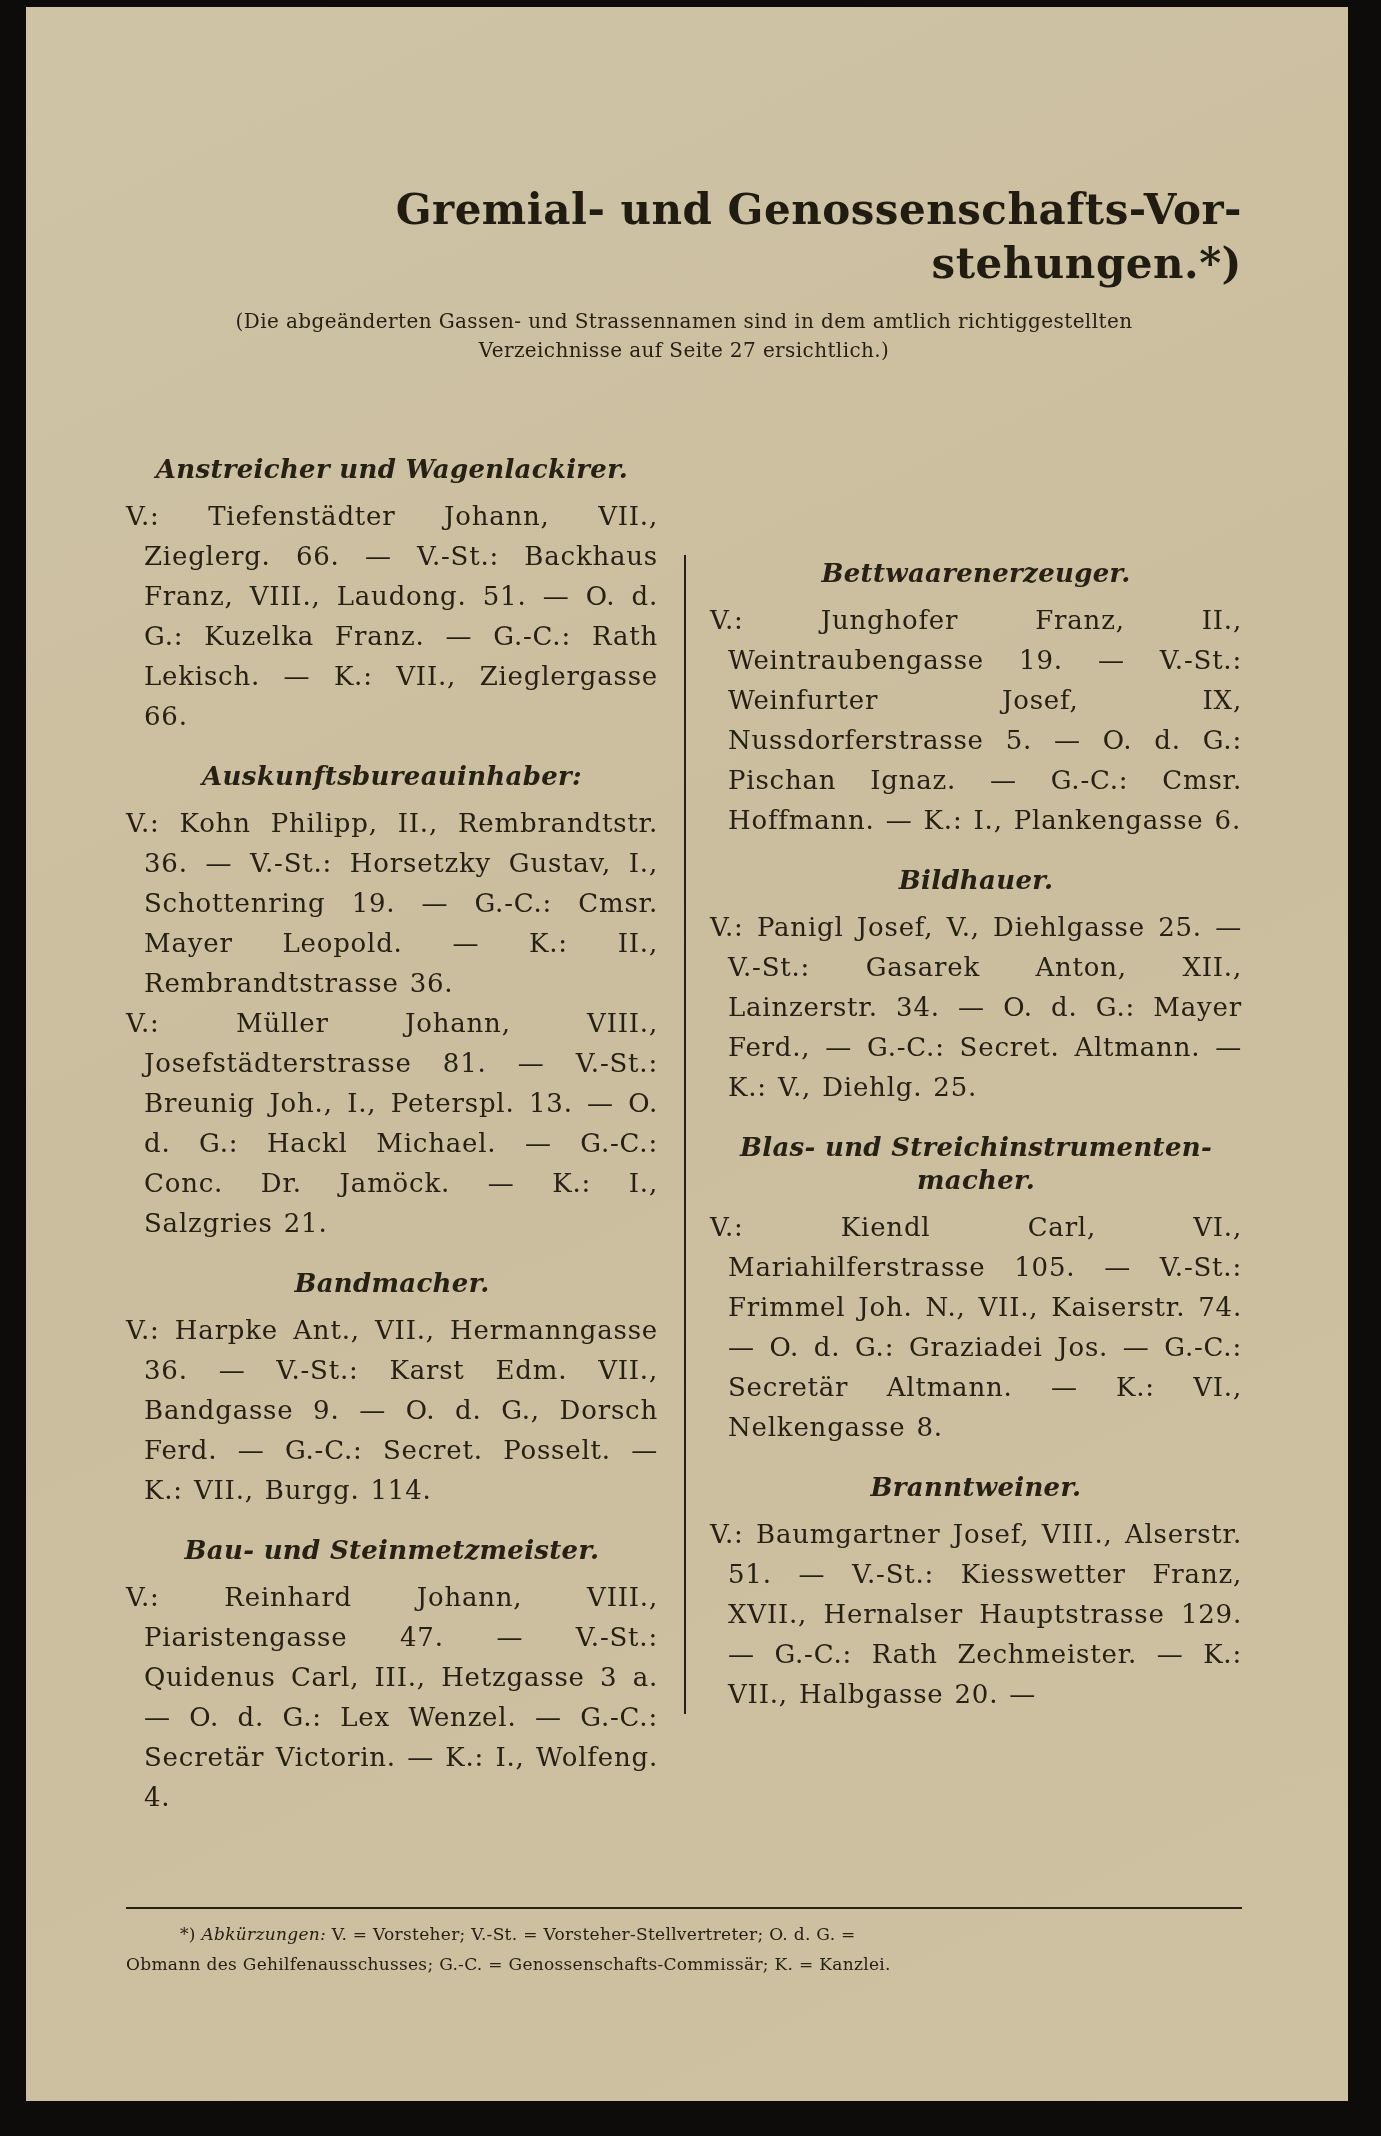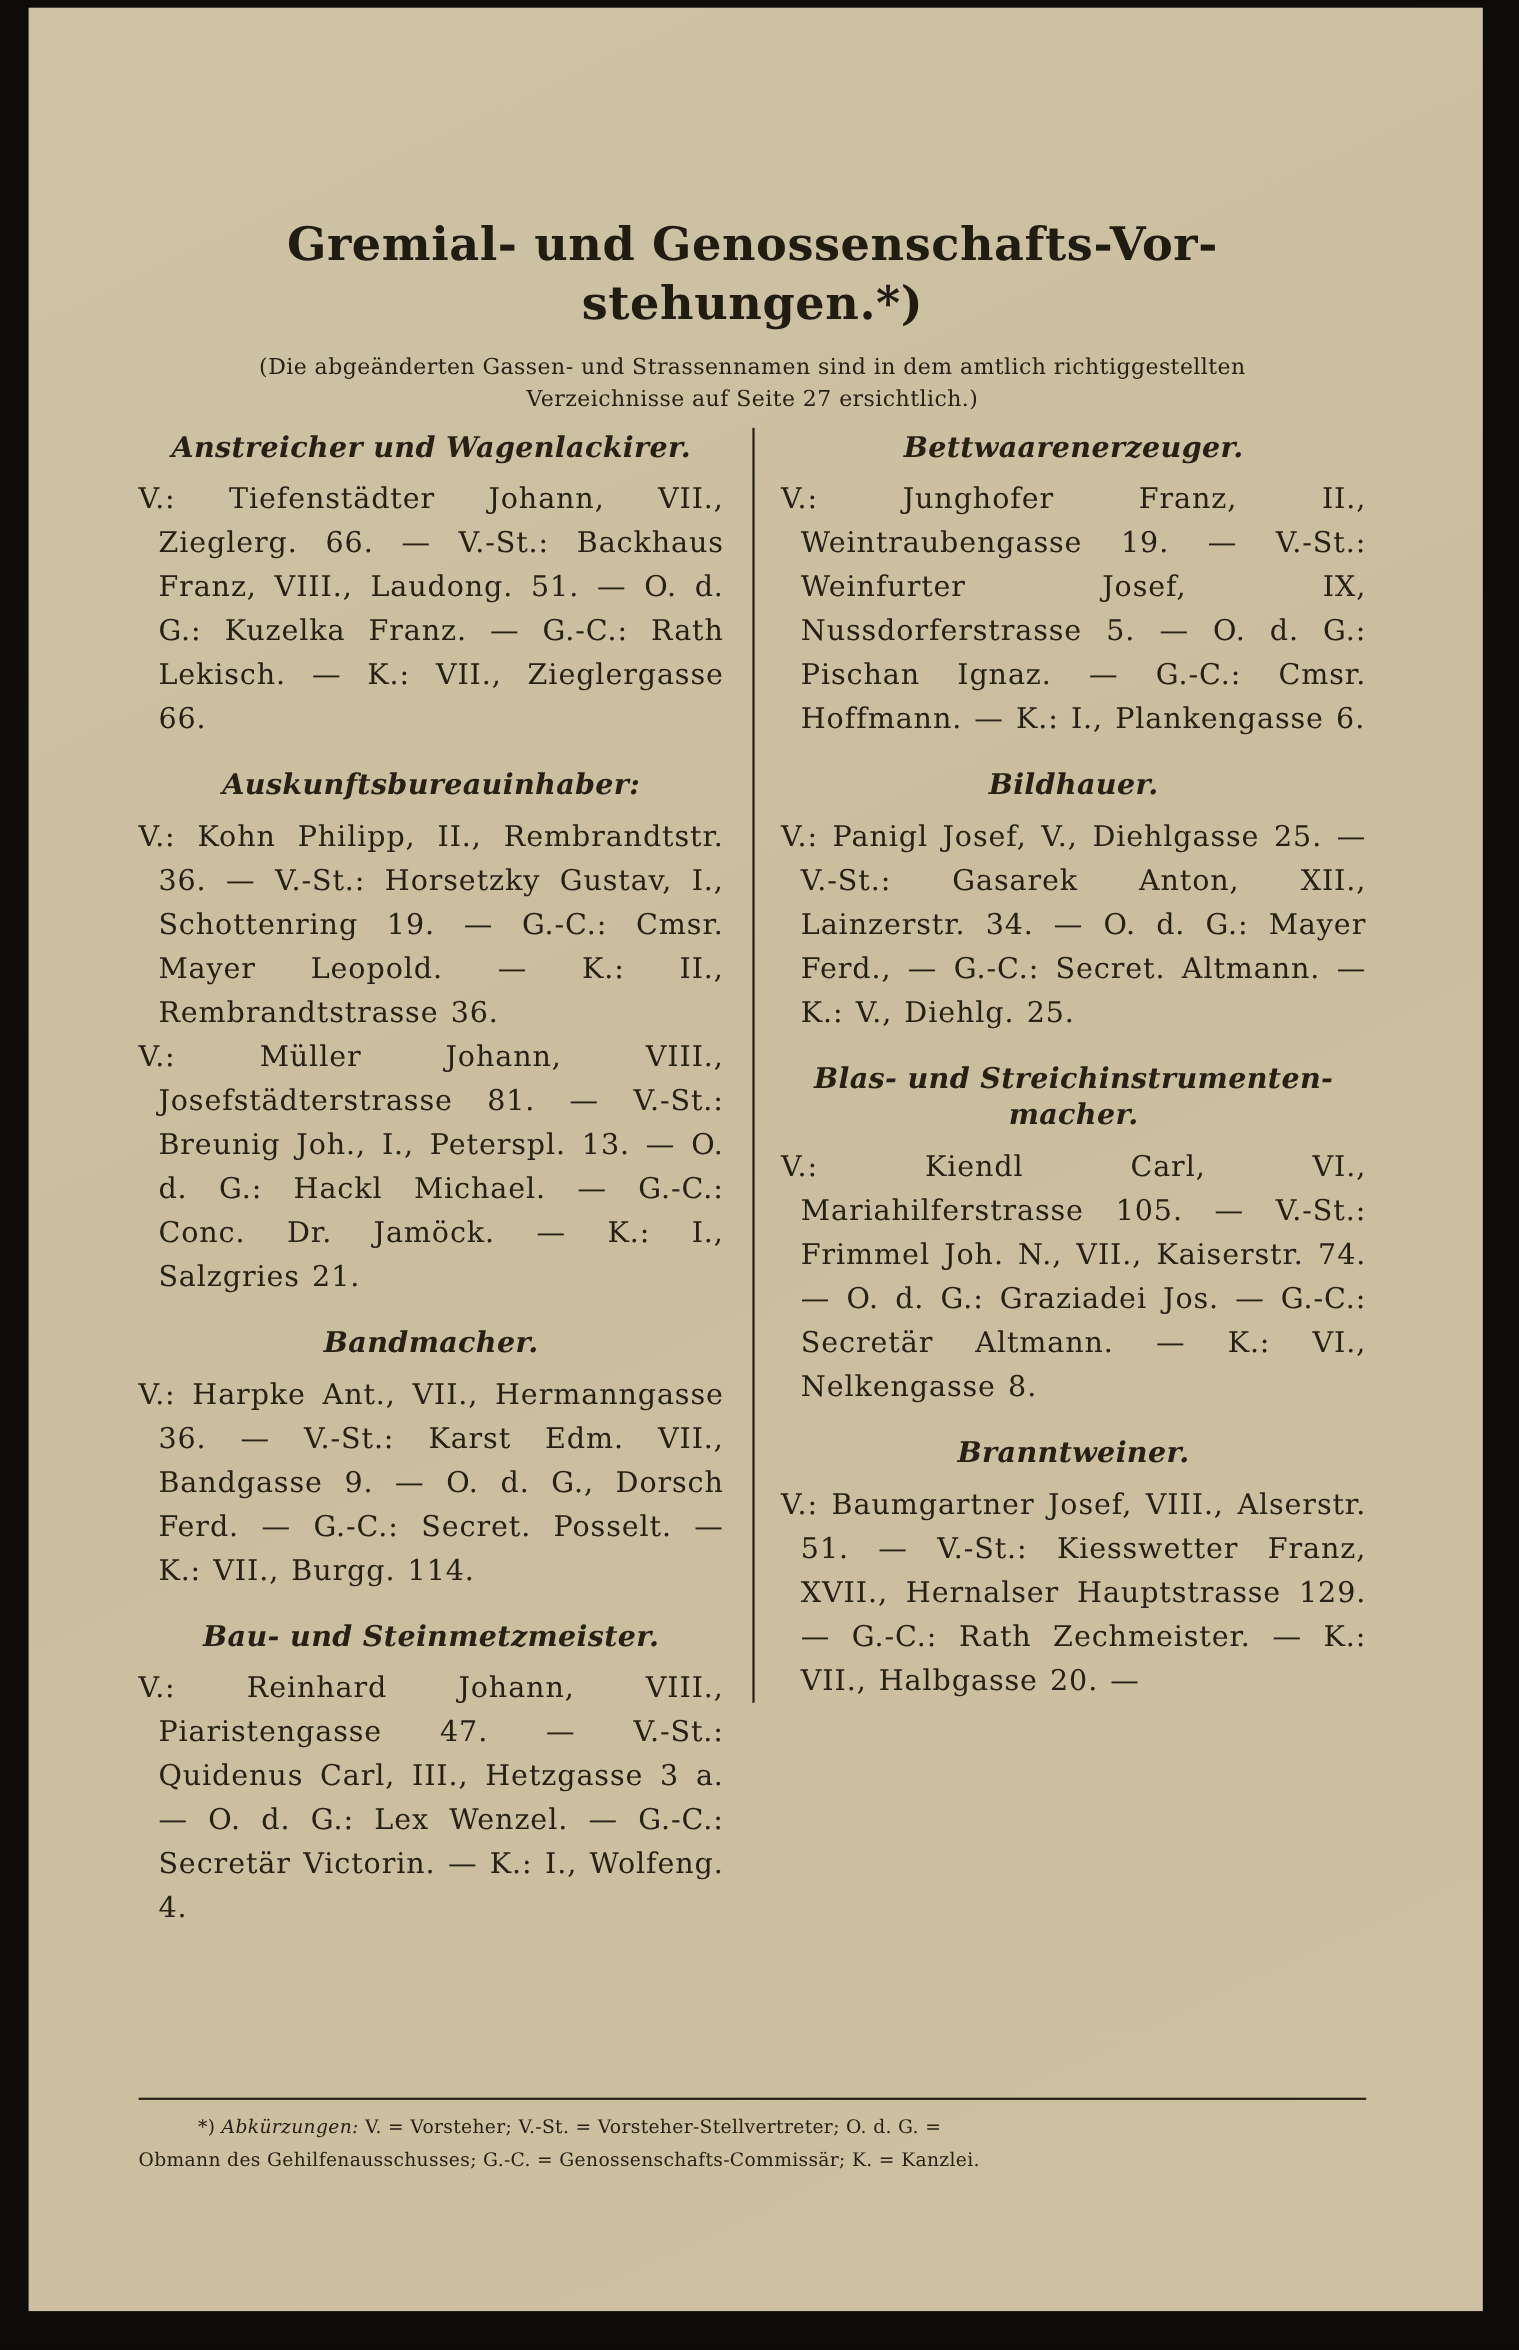--- a/index.html
+++ b/index.html
@@ -17,40 +17,40 @@
     top: 7px;
     width: 1322px;
     height: 2094px;
     background: linear-gradient(155deg, #cfc3a6 0%, #cabe9e 45%, #cdc1a2 100%);
     color: #262015;
     overflow: hidden;
   }
   .inner { padding: 176px 106px 0 100px; }
 
   .title {
-    margin: 12px;
-    text-align: center;
+    margin: 0;
+    text-align: right;
     font-size: 42px;
     line-height: 54px;
     font-weight: bold;
     letter-spacing: 0.5px;
     color: #211c12;
   }
   .subtitle {
     margin: 16px 0 0;
     text-align: center;
     font-size: 20px;
     line-height: 29px;
     letter-spacing: 0.4px;
   }
 
   .columns {
     display: flex;
-    align-items: flex-start;
-    margin-top: 12px;
+    align-items: center;
+    margin-top: 24px;
     min-height: 1490px;
   }
   .col { width: 50%; }
   .col-left  { padding-right: 26px; }
   .col-right { border-left: 2px solid #262015; padding-left: 24px; }
 
   .sec-head {
     margin: 24px 0 10px;
     text-align: center;
     font-size: 26px;

